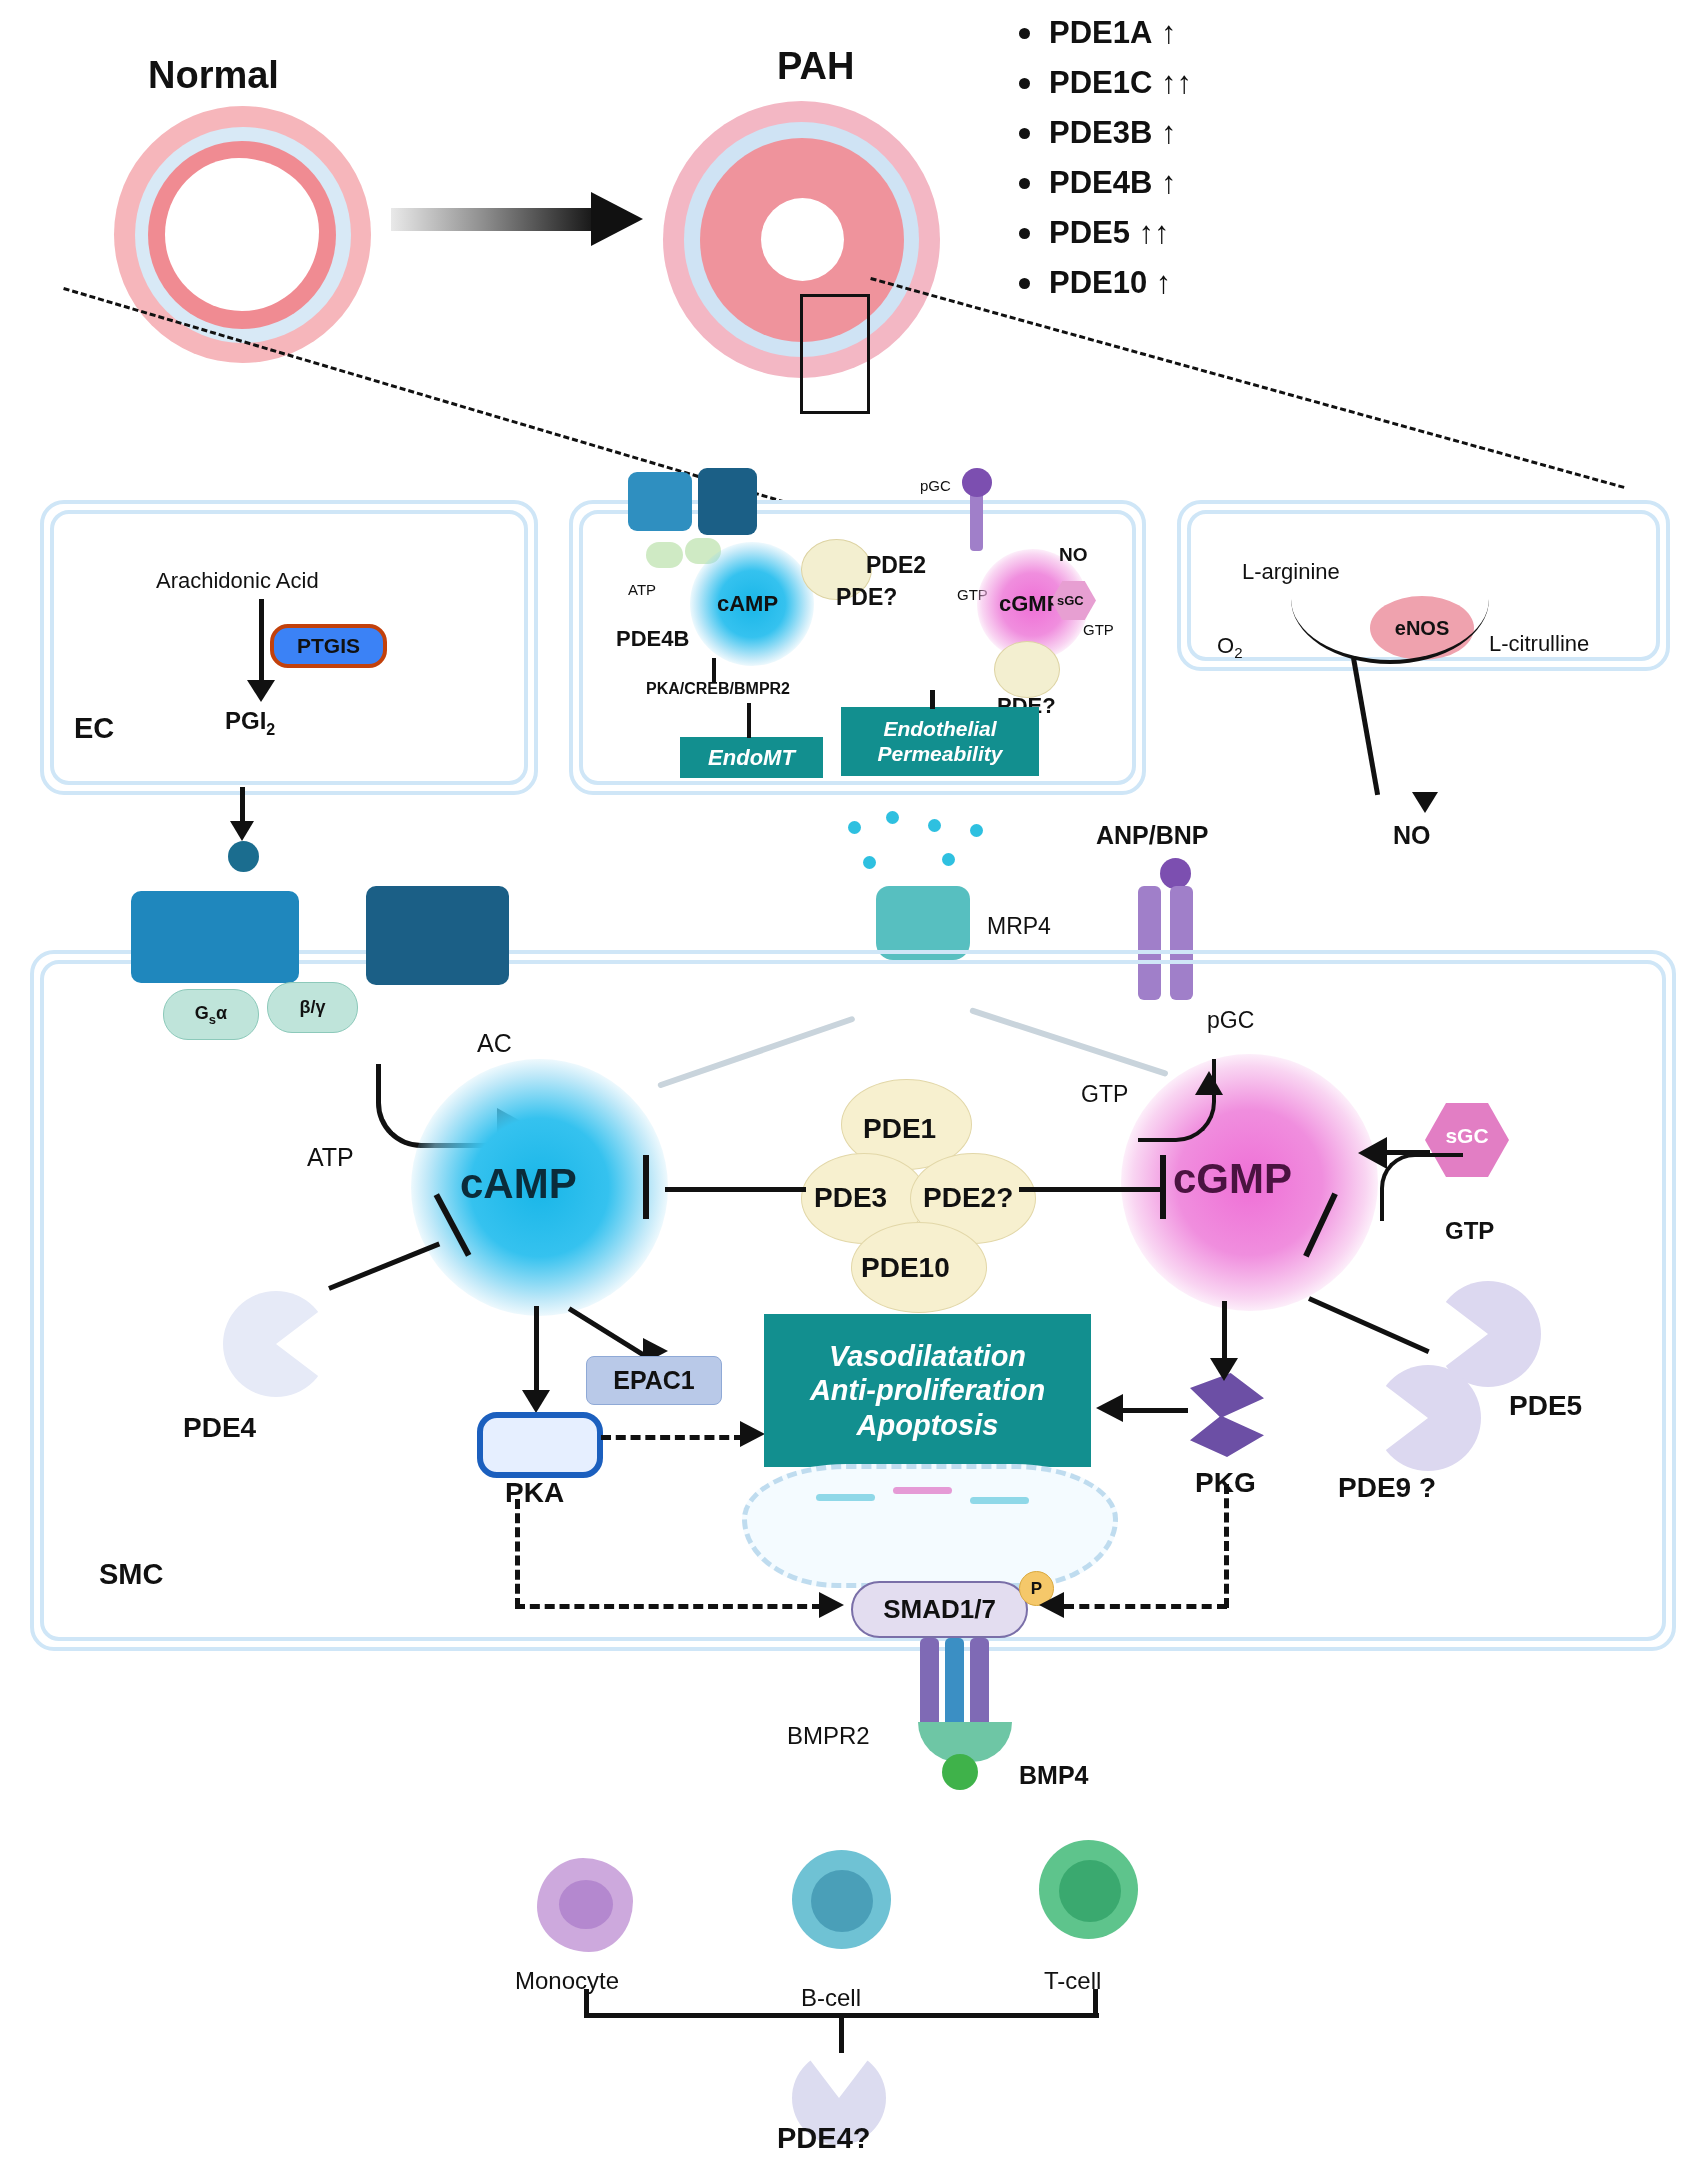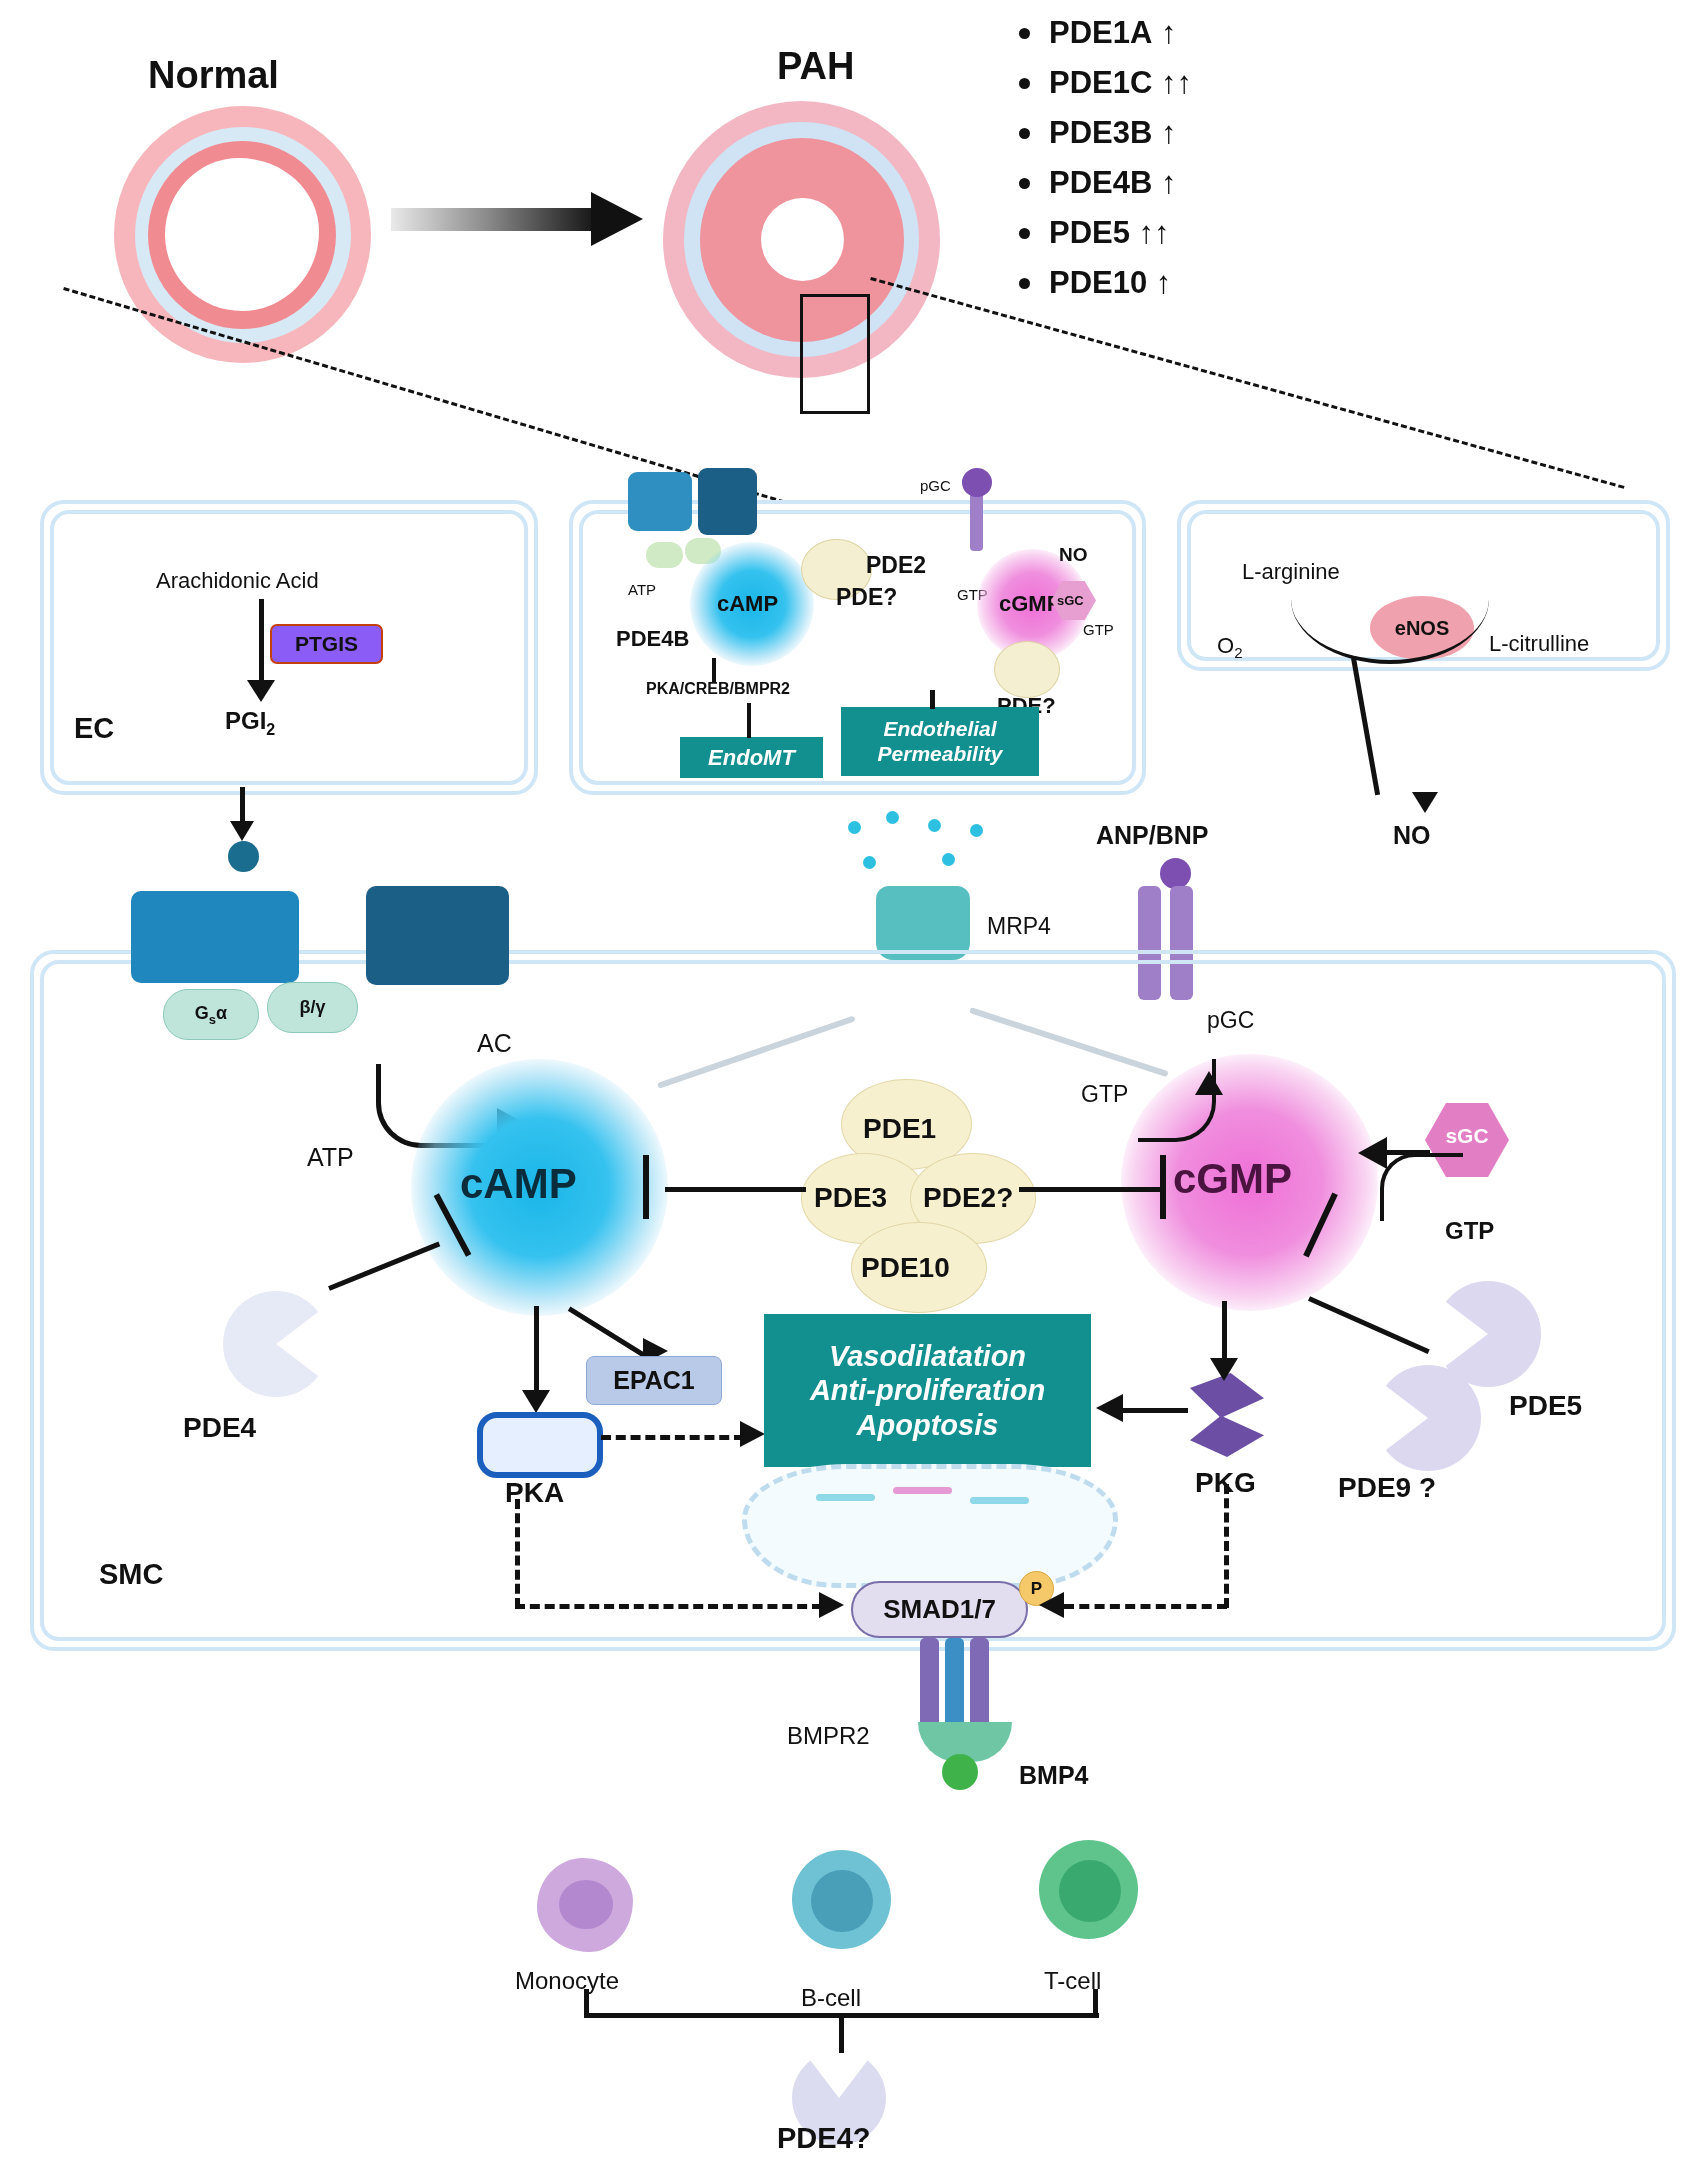--- a/index.html
+++ b/index.html
@@ -20,21 +20,21 @@
   .teal-box{background:#128f8f;color:#fff;font-style:italic;font-weight:bold;text-align:center;display:flex;align-items:center;justify-content:center;line-height:1.18;}
 
   
   .glow{border-radius:50%;}
   .camp-glow{background:radial-gradient(circle,#19b6e8 0%, #35c2ef 38%, rgba(140,214,243,0.55) 62%, rgba(255,255,255,0) 74%);}
   .cgmp-glow{background:radial-gradient(circle,#ef6fd6 0%, #f08ede 40%, rgba(244,178,231,0.55) 64%, rgba(255,255,255,0) 75%);}
 
   .pac{background:#e6e6f5;border:1.5px solid #c9c9e4;border-radius:50%;}
   .pde-cluster-lobe{background:#f7f0cf;border:1.5px solid #e2d7a8;border-radius:50%;}
 
-  .chip{background:#8b5cf6;border:2px solid #c2410c;border-radius:7px;color:#111;font-weight:bold;}
+  .chip{background:#3b82f6;border:4px solid #c2410c;border-radius:18px;color:#111;font-weight:bold;}
   .epac{background:#b9c9e8;border:1.5px solid #8fa9d6;border-radius:8px;font-weight:bold;}
   .smad{background:#e3ddf0;border:2px solid #7a6fa8;border-radius:30px;font-weight:bold;}
   .gray-arrow{background:#c9d4dc;}
 
   .cellname{font-size:29px;font-weight:bold;}
   .small{font-size:15px;}
 </style>
 </head>
 <body>
 

